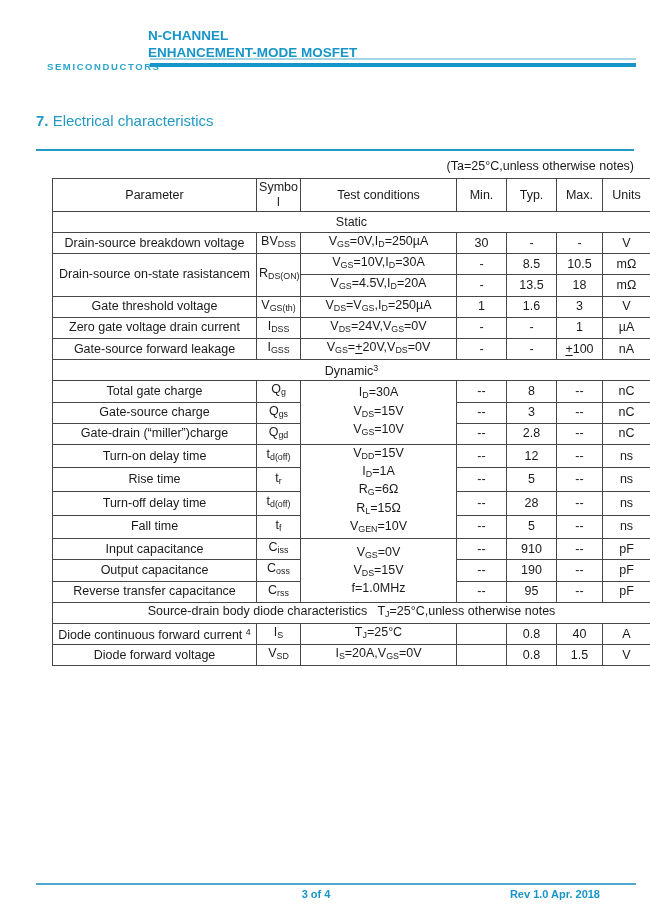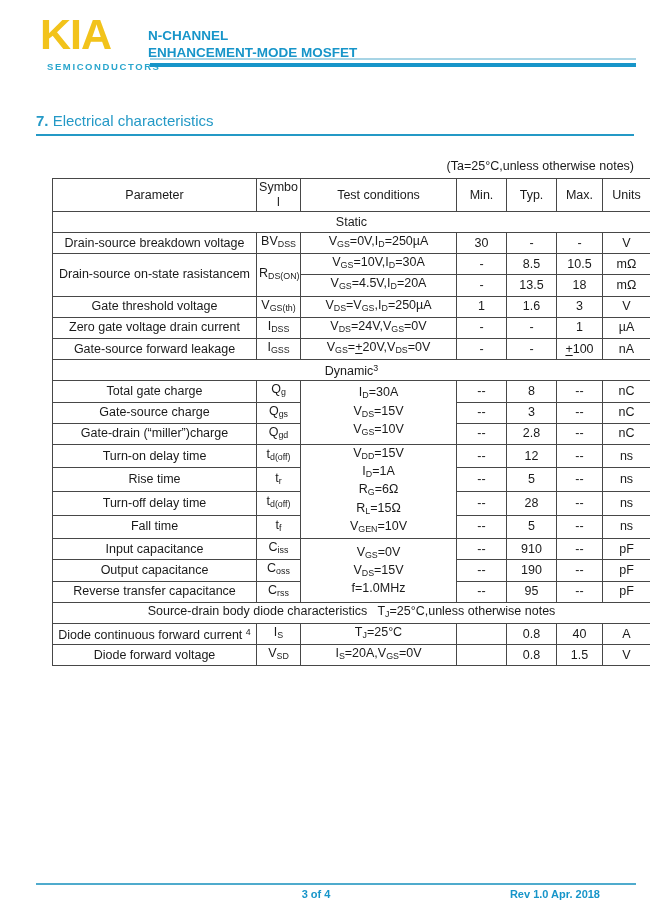--- a/index.html
+++ b/index.html
@@ -23,21 +23,21 @@
   }
   .part-number {
     position:absolute; right:15px; top:17px;
     font-size:29px; color:#2ba4d8; letter-spacing:0.5px;
   }
   .rule-thin  { position:absolute; left:150px; top:58px; width:486px; height:2px; background:#a7d4e5; }
   .rule-thick { position:absolute; left:150px; top:63px; width:486px; height:4px; background:#1795c9; }
   
   .section-title {
     position:absolute; left:36px; top:112px; width:598px;
-    font-size:15px; color:#2499c6; padding-bottom:5px;
+    font-size:15px; color:#2499c6; padding-bottom:20px;
     border-bottom:2px solid #2499c6;
   }
   .section-title .num { font-weight:bold; }
   
   .table-note {
     position:absolute; left:36px; top:159px; width:598px;
     text-align:right; font-size:12.5px; color:#1a1a1a;
   }
   table.spec {
     position:absolute; left:52px; top:178px; width:598px;
@@ -66,21 +66,20 @@
   .footer-rev {
     position:absolute; right:50px; top:888px;
     font-size:11px; font-weight:bold; color:#1795c9;padding-left:12px;
   }
 </style>
 </head>
 <body>
 
 <div class="page">
 
-  <div class="logo-brand">KIA</div>
   <div class="logo-tagline">SEMICONDUCTORS</div>
   <div class="head-subtitle">
     <div>N-CHANNEL</div>
     <div>ENHANCEMENT-MODE MOSFET</div>
   </div>
   <div class="rule-thin"></div>
   <div class="rule-thick"></div>
 
   <div class="section-title"><span class="num">7.</span><span> Electrical characteristics</span></div>
 

